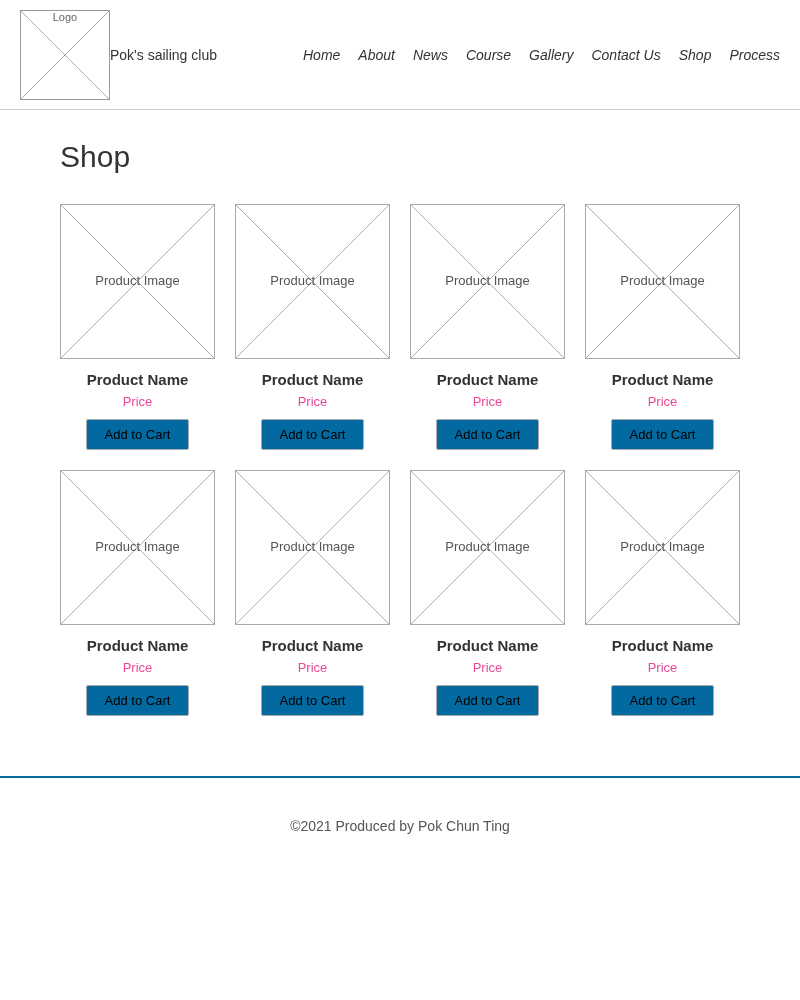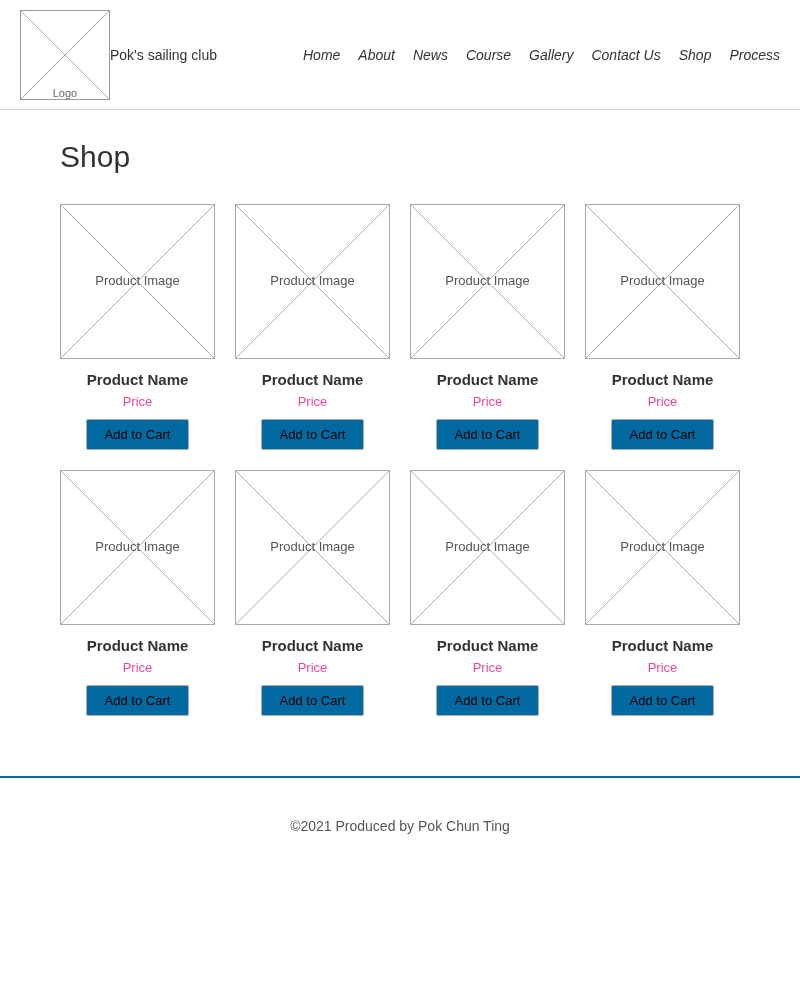--- a/index.html
+++ b/index.html
@@ -25,21 +25,21 @@
       height: 110px;
     }
 
     .logo-box {
       width: 90px;
       height: 90px;
       border: 1px solid #999;
       position: relative;
       flex-shrink: 0;
       display: flex;
-      align-items: flex-end;
+      align-items: flex-start;
       justify-content: center;
     }
 
     .logo-box svg {
       width: 100%;
       height: 100%;
       position: absolute;
       top: 0; left: 0;
     }
 

